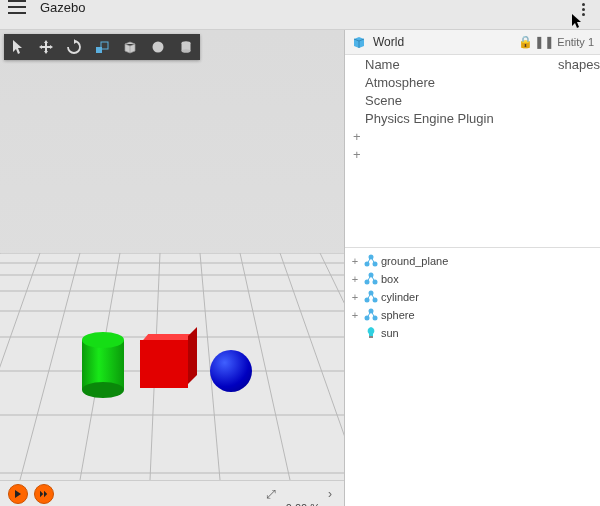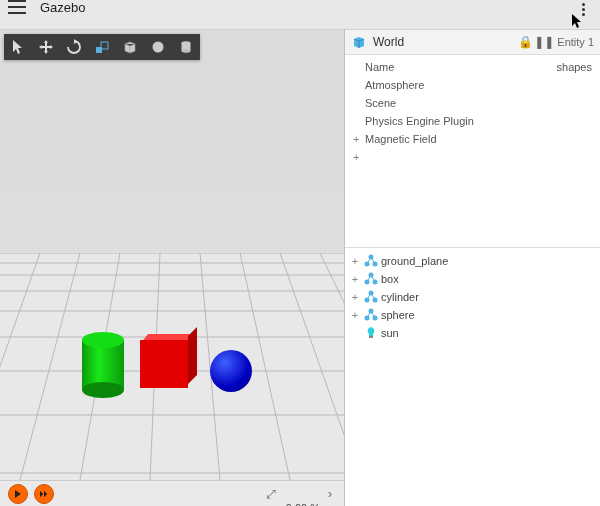--- a/index.html
+++ b/index.html
@@ -58,23 +58,23 @@
   .rhdr { height: 25px; background: #f3f3f3; border-bottom: 1px solid #ddd; display: flex; align-items: center; padding: 0 6px; font-size: 12px; }
   .world-ico { width: 16px; height: 16px; margin-right: 6px; }
   .rhdr-title { color: #333; }
   .rhdr-sp { flex: 1; }
   .rhdr-btn { width: 18px; color: #aaa; cursor: pointer; display: flex; justify-content: center; }
   .rhdr-btn.on { color: #666; }
   .entity { font-size: 11px; color: #666; margin-left: 4px; }
   
   
   .props { background: #fff; }
-  .prow { display: flex; align-items: flex-end; height: 18px; font-size: 11px; padding-left: 8px; }
+  .prow { display: flex; align-items: center; height: 18px; font-size: 13px; padding-left: 8px; }
   .pkey { flex: 1; color: #555; }
-  .pval { color: #555; padding-right: 8px; }
+  .pval { color: #555; }
   .pexp { width: 12px; color: #888; }
   .indent { padding-left: 20px; }
   
   .gap { flex: 1; }
   .divider { height: 1px; background: #ddd; }
   
   
   .tree { padding: 4px 0; font-size: 11px; }
   .trow { display: flex; align-items: center; height: 18px; padding-left: 4px; cursor: pointer; }
   .texp { width: 12px; color: #888; text-align: center; }
@@ -228,21 +228,20 @@
           <span class="pkey">Atmosphere</span>
         </div>
       <div class="prow indent">
           <span class="pkey">Scene</span>
         </div>
       <div class="prow indent">
           <span class="pkey">Physics Engine Plugin</span>
         </div>
       <div class="prow">
           <span class="pexp">+</span>
-          <span class="pkey">Magnetic Field</span>
         </div>
       <div class="prow">
           <span class="pexp">+</span>
         </div>
     </div>
 
     <div class="gap"></div>
     <div class="divider"></div>
 
     <div class="tree">

